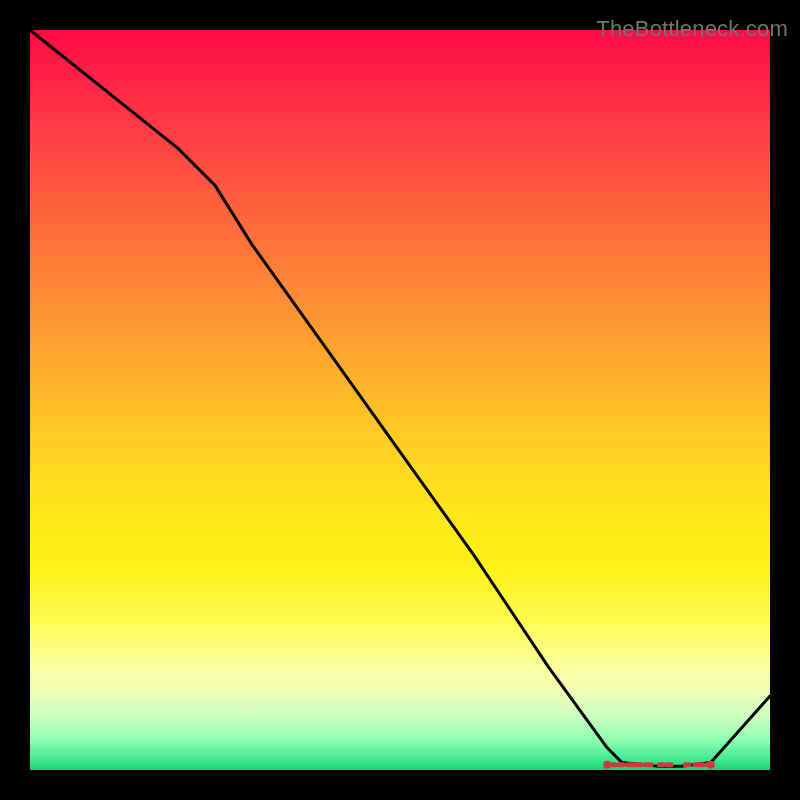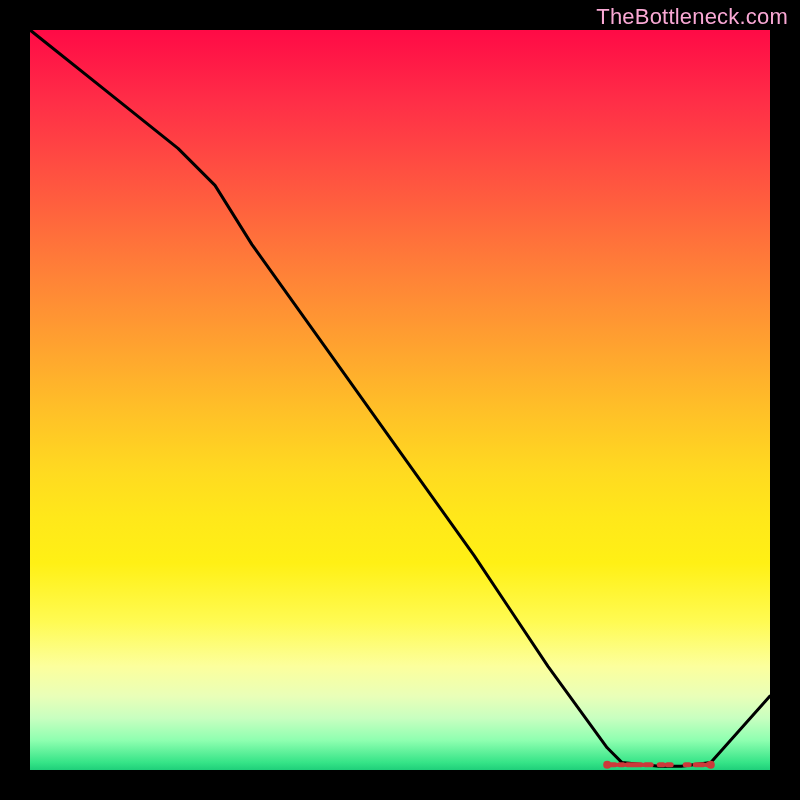--- a/index.html
+++ b/index.html
@@ -12,23 +12,23 @@
     font-family: Arial, Helvetica, sans-serif;
   }
   .frame {
     position: relative;
     width: 800px;
     height: 800px;
     background: #000;
   }
   .watermark {
     position: absolute;
-    top: 4px;
+    top: 16px;
     right: 12px;
-    color: #f9a8d4;
+    color: #737373;
     font-size: 22px;
     font-weight: 500;
     letter-spacing: 0.2px;
     z-index: 10;
   }
   .plot {
     position: absolute;
     left: 30px;
     top: 30px;
     width: 740px;

